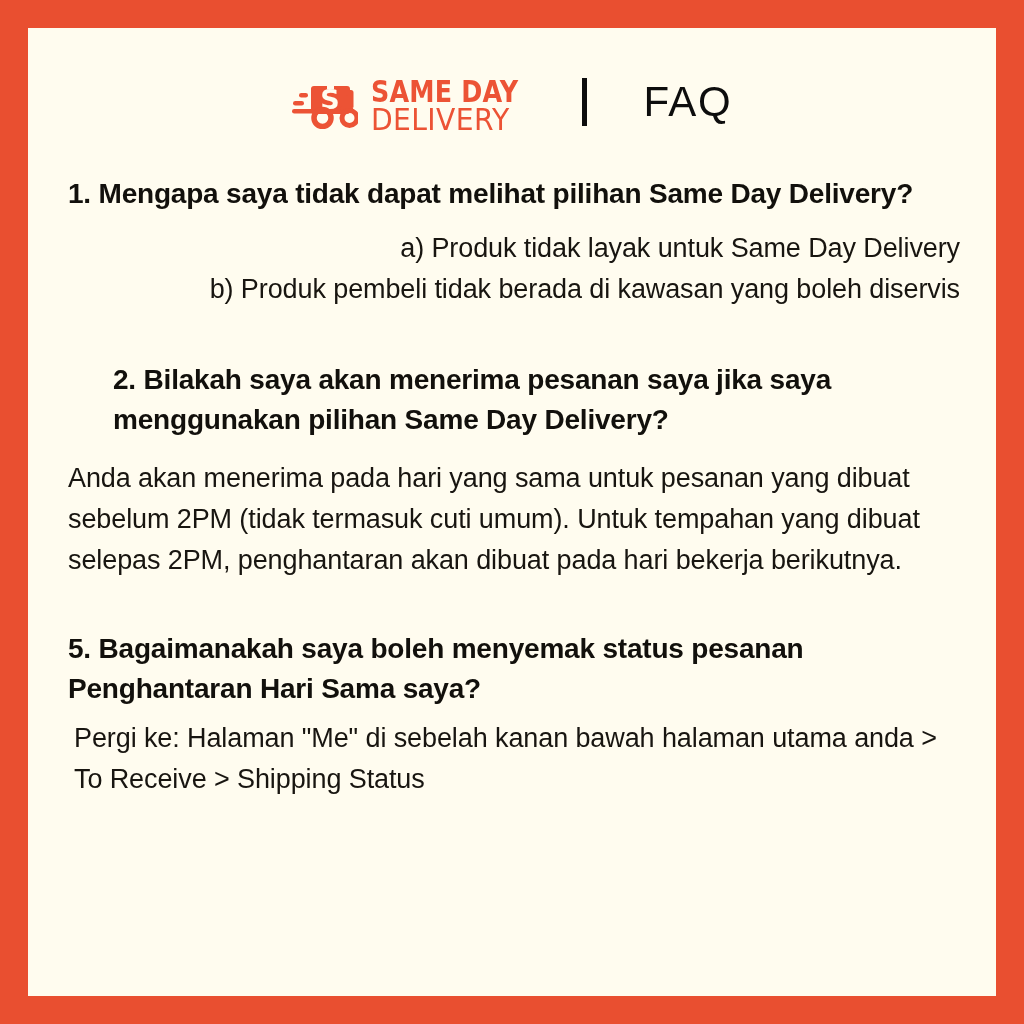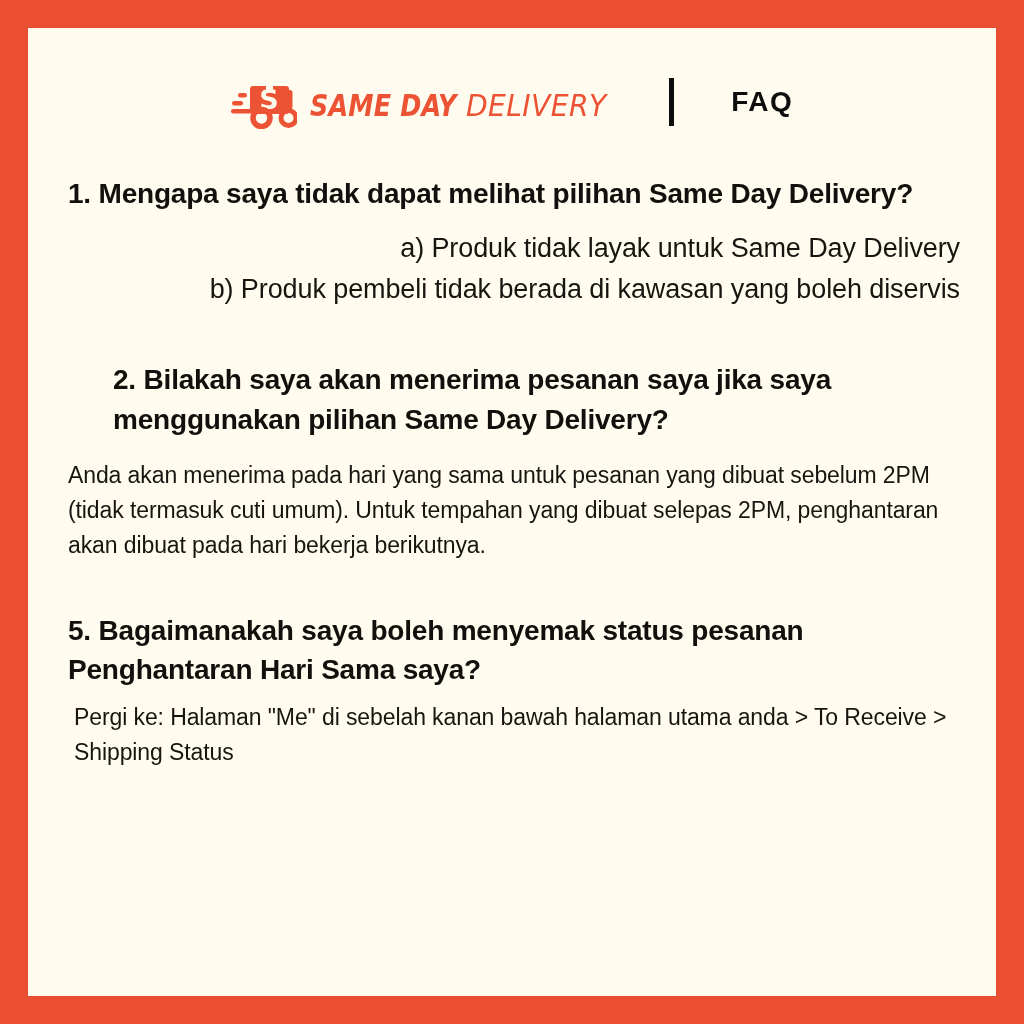--- a/index.html
+++ b/index.html
@@ -42,24 +42,23 @@
     gap: 13px;
   }
   .brand-icon {
     width: 66px;
     height: 54px;
     display: block;
     flex: 0 0 auto;
   }
   .brand-words {
     display: flex;
-    flex-direction: row;
+    flex-direction: column;
     line-height: 0.93;
     margin-top: 7px;
-    font-style: italic;
   }
   .brand-line1 {
     color: #ec5335;
     font-size: 30px;
     font-weight: 700;
     letter-spacing: 0.2px;
     font-family: "DejaVu Sans", sans-serif;
     font-stretch: condensed;
     transform: scaleX(0.94);
     transform-origin: left center;
@@ -76,22 +75,22 @@
   .divider-bar {
     width: 5px;
     height: 48px;
     background: #0d0d0d;
     margin-left: 54px;
     margin-right: 57px;
     flex: 0 0 auto;
   }
   .faq-title {
     color: #0d0d0d;
-    font-size: 28px;
-    font-weight: 700;
+    font-size: 42px;
+    font-weight: 400;
     letter-spacing: 1.5px;
     font-family: "Liberation Sans", sans-serif;
   }
 
   
   .content {
     position: absolute;
     left: 40px;
     top: 146px;
     width: 892px;
@@ -106,21 +105,21 @@
     color: #12100c;
     font-size: 28px;
     font-weight: 700;
     line-height: 1.42;
     letter-spacing: -0.2px;
     margin: 0 0 14px 0;
     max-width: 850px;
   }
   .answer {
     color: #181510;
-    font-size: 23px;
+    font-size: 27px;
     font-weight: 400;
     line-height: 1.52;
     letter-spacing: -0.1px;
     margin: 0;
   }
   .answer-list {
     list-style: none;
     margin: 0;
     padding: 0;
     text-align: right;

